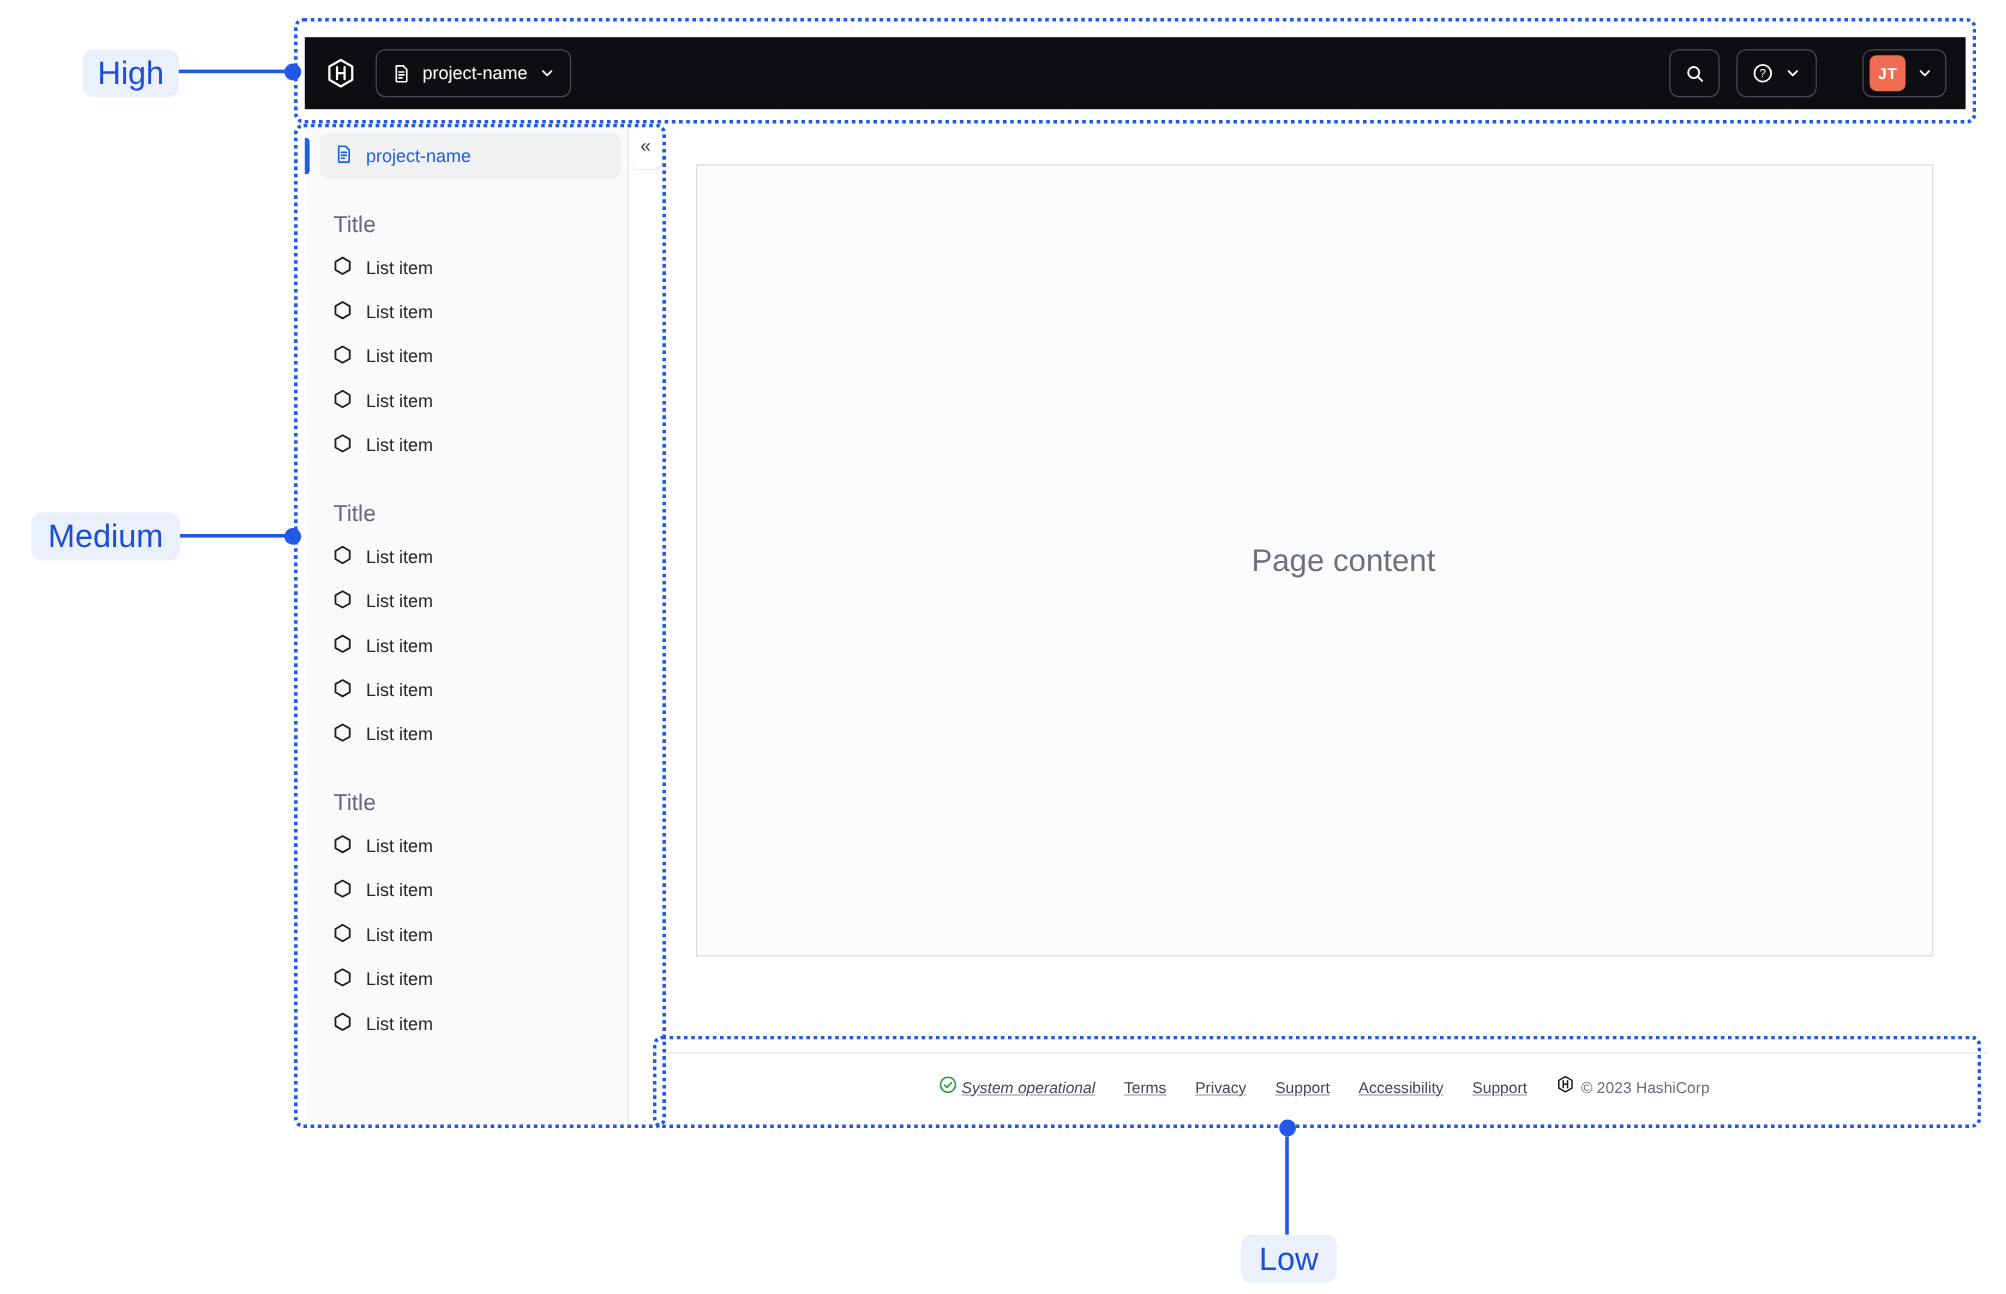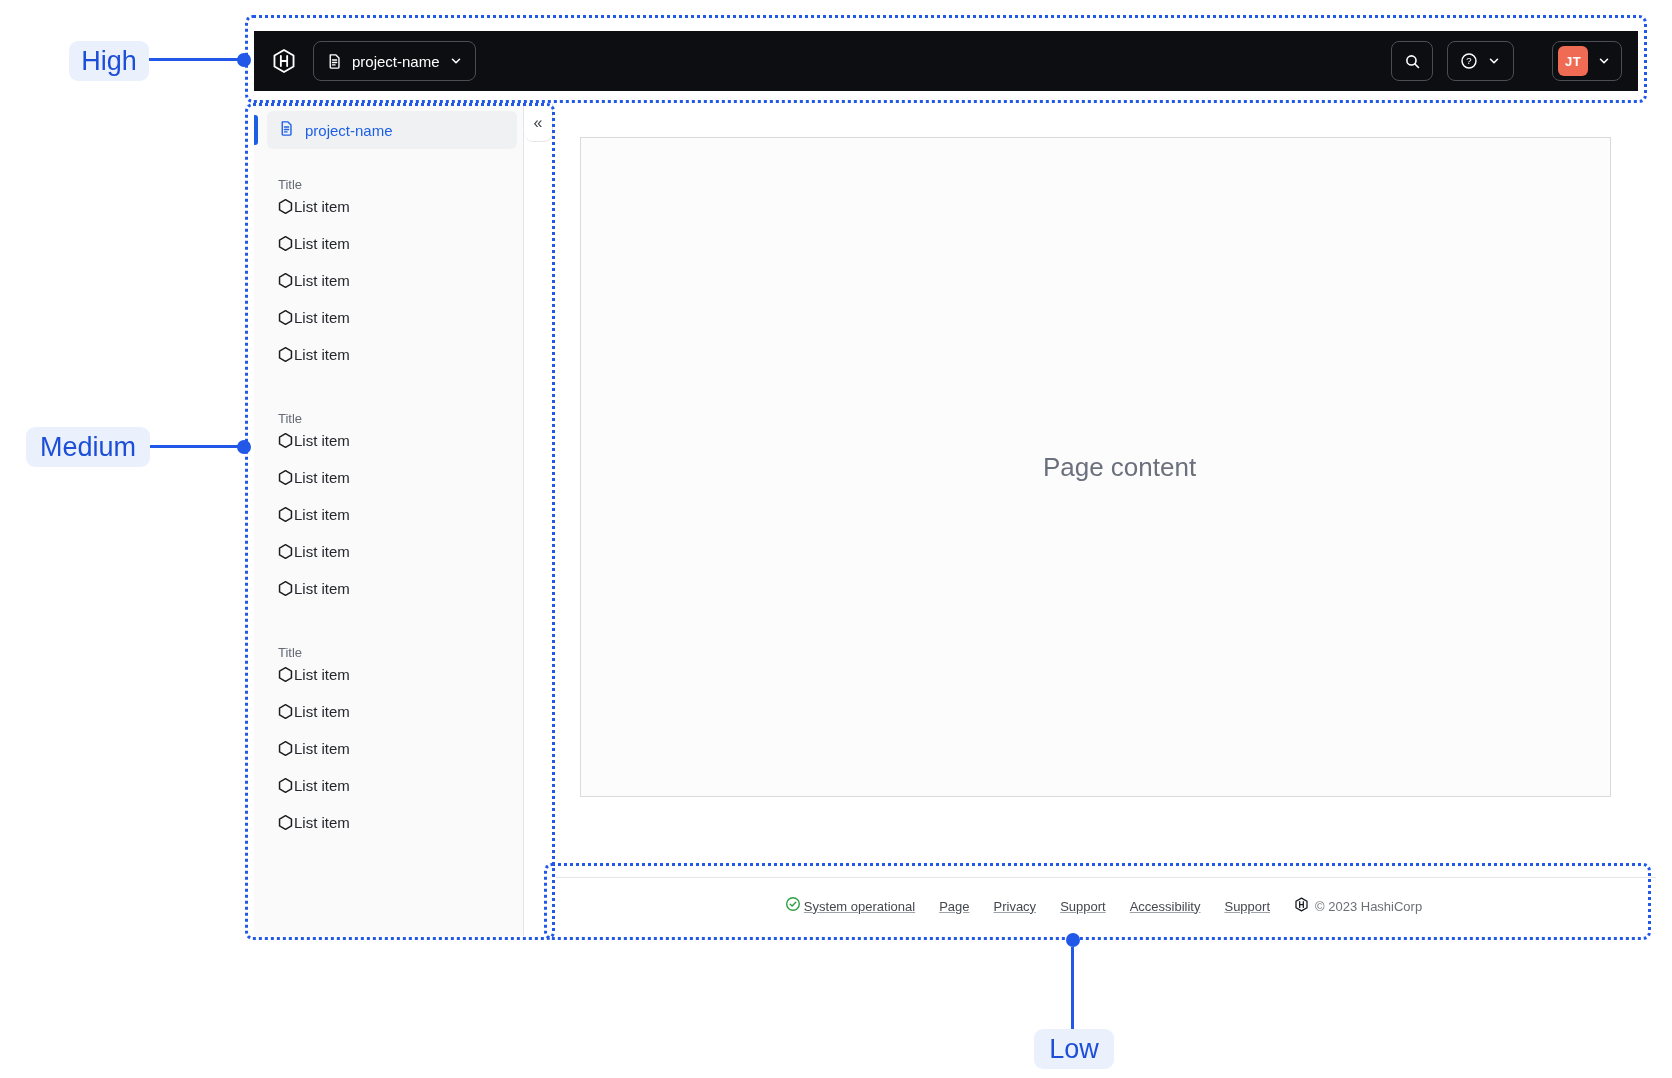--- a/index.html
+++ b/index.html
@@ -28,41 +28,41 @@
   
   .sidebar { position:absolute; left:254px; top:104px; width:270px; height:832px;
              background:#fafafa; border-right:1px solid #e3e5e8; }
   .active-row { position:relative; margin-top:7px; height:38px; }
   .active-indicator { position:absolute; left:0; top:4px; width:4px; height:30px;
                       border-radius:0 3px 3px 0; background:#1c5fe5; }
   .active-item { position:absolute; left:13px; right:6px; top:0; height:38px;
                  background:#f0f1f3; border-radius:6px; display:flex;
                  align-items:center; gap:10px; padding:0 11px; cursor:pointer;
                  color:#1c5fe5; font-size:15px; }
-  .side-title { margin:28px 0 6px 24px; font-size:13px; color:#656a76; }
-  .side-item { height:37px; display:flex; align-items:flex-start; 
+  .side-title { margin:28px 0 6px 24px; font-size:19px; color:#656a76; }
+  .side-item { height:37px; display:flex; align-items:center; gap:11px;
                padding-left:23px; font-size:15px; color:#24262b; cursor:pointer; }
   .collapse-btn { position:absolute; left:524px; top:104px; width:29px; height:38px;
                   background:#fff; border:1px solid #e3e5e8; border-top:none;
                   border-left:none; border-radius:0 0 9px 9px; color:#3f434a;
                   font-size:16px; line-height:36px; text-align:center; cursor:pointer;
                   font-family:"Liberation Sans", sans-serif; padding:0; }
 
   
   .content-box { position:absolute; left:580px; top:137px; width:1031px; height:660px;
                  background:#fcfcfd; border:1px solid #d8dade; display:flex;
                  align-items:center; justify-content:center; }
   .content-placeholder { font-size:26px; color:#6a707c;margin-left:48px; }
 
   
   .footer-rule { position:absolute; left:556px; top:877px; width:1100px; height:0;
                  border-top:1px solid #e3e5e8; }
   .page-footer { position:absolute; left:556px; top:886px; width:1095px; height:40px;
                  display:flex; align-items:center; justify-content:center; gap:24px; }
-  .foot-status { display:flex; align-items:center; gap:3px; cursor:pointer; }
+  .foot-status { display:flex; align-items:center; gap:3px; cursor:pointer;font-style:italic; }
   .foot-link { font-size:13px; color:#44484f; text-decoration:underline;
                text-decoration-color:#9ea2a9; cursor:pointer; }
   .foot-copy { display:flex; align-items:center; gap:6px; }
   .foot-copy-text { font-size:13px; color:#6b7076; }
 
   
   .anno { position:absolute; z-index:10; pointer-events:none; }
   .anno-box { border:3px dotted #2158e8; border-radius:8px; }
   .anno-pill { background:#eaf1fd; border-radius:9px; color:#1d4ed8; font-size:27px;
                display:flex; align-items:center; justify-content:center; }
@@ -250,21 +250,21 @@
     <span class="foot-status">
       <span>
         <svg width="16" height="16" viewBox="0 0 16 16" fill="none" stroke="#2f9e44" stroke-width="1.4" stroke-linecap="round" stroke-linejoin="round">
             <circle cx="8" cy="8" r="6.3"></circle>
             <path d="M5.2 8.3 l1.9 1.8 3.7-3.9"></path>
           </svg>
       </span>
       <span class="foot-link">System operational</span>
     </span>
     <span id="footer-links" style="display:flex;gap:24px;align-items:center;">
-        <span class="foot-link">Page</span>
+        <span class="foot-link">Terms</span>
         <span class="foot-link">Privacy</span>
         <span class="foot-link">Support</span>
         <span class="foot-link">Accessibility</span>
         <span class="foot-link">Support</span>
       </span>
     <span class="foot-copy">
       <span>
         <svg width="15" height="15" viewBox="0 0 24 24" fill="none" stroke="#16181c" stroke-width="2" stroke-linejoin="round">
           <path d="M12 1.8 L20.8 6.9 V17.1 L12 22.2 L3.2 17.1 V6.9 Z"></path>
           <path d="M9.1 7.4 V16.6 M14.9 7.4 V16.6 M9.1 12 H14.9" stroke-linecap="round"></path>

